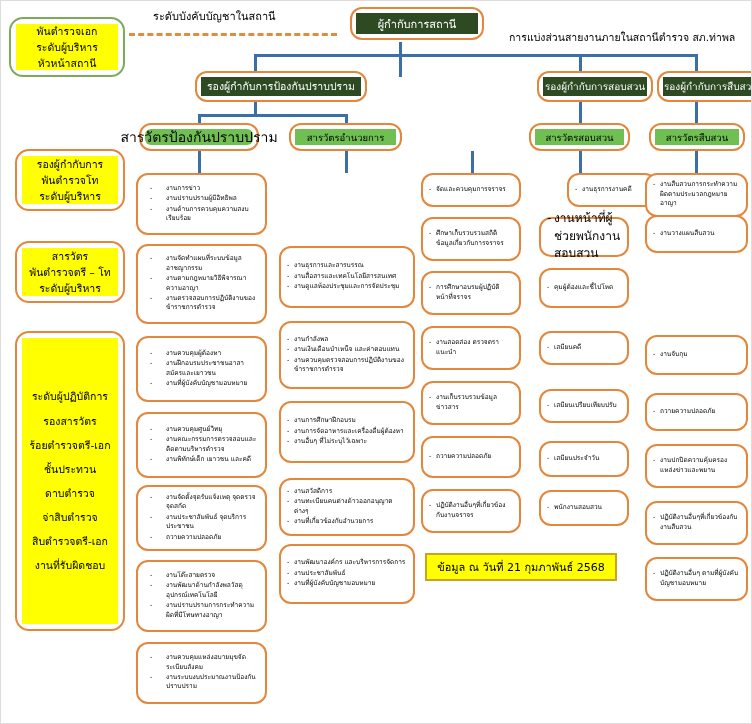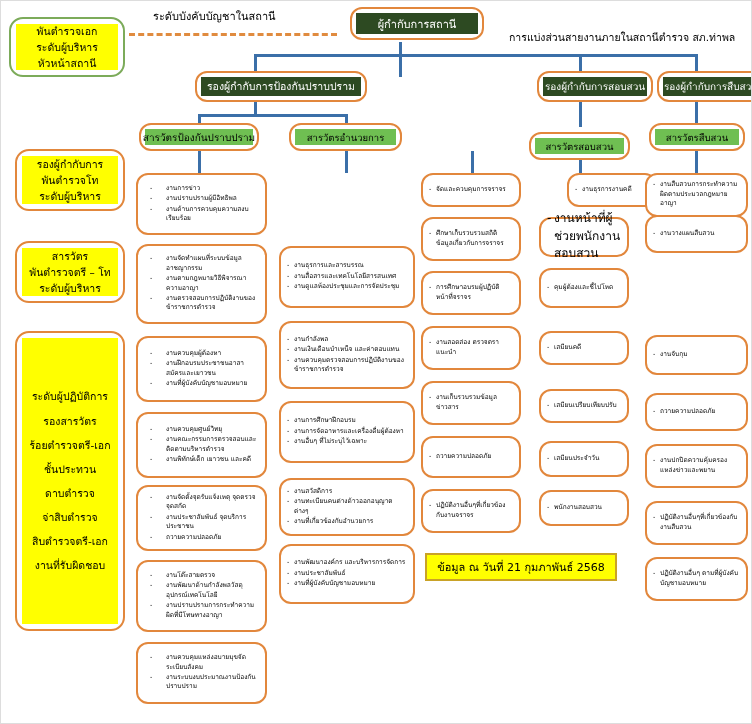--- a/index.html
+++ b/index.html
@@ -247,28 +247,28 @@
 
   <div class="hdrbox" style="left:520px; top:70px; width:116px; height:31px;">
     <div class="inner" style="font-size:10px;">รองผู้กำกับการสอบสวน</div>
   </div>
 
   <div class="hdrbox" style="left:640px; top:70px; width:108px; height:31px;">
     <div class="inner" style="font-size:10px;">รองผู้กำกับการสืบสวน</div>
   </div>
 
   <div class="secbox" style="left:138px; top:122px; width:120px; height:28px;">
-    <div class="inner" style="font-size:10px;">สารวัตรป้องกันปราบปราม</div>
+    <div class="inner" style="font-size:14px;border-radius:6px;">สารวัตรป้องกันปราบปราม</div>
   </div>
 
   <div class="secbox" style="left:288px; top:122px; width:113px; height:28px;">
     <div class="inner" style="font-size:9.5px;">สารวัตรอำนวยการ</div>
   </div>
 
-  <div class="secbox" style="left:528px; top:131px; width:101px; height:28px;align-items:center;">
+  <div class="secbox" style="left:528px; top:122px; width:101px; height:28px;align-items:center;">
     <div class="inner" style="font-size:9.5px;">สารวัตรสอบสวน</div>
   </div>
 
   <div class="secbox" style="left:648px; top:122px; width:96px; height:28px;">
     <div class="inner" style="font-size:9.5px;">สารวัตรสืบสวน</div>
   </div>
 
   <div class="duty tab" style="left:135px; top:172px; width:131px; height:62px; font-size:6.5px;">
     <ul>
       <li>งานการข่าว</li>

